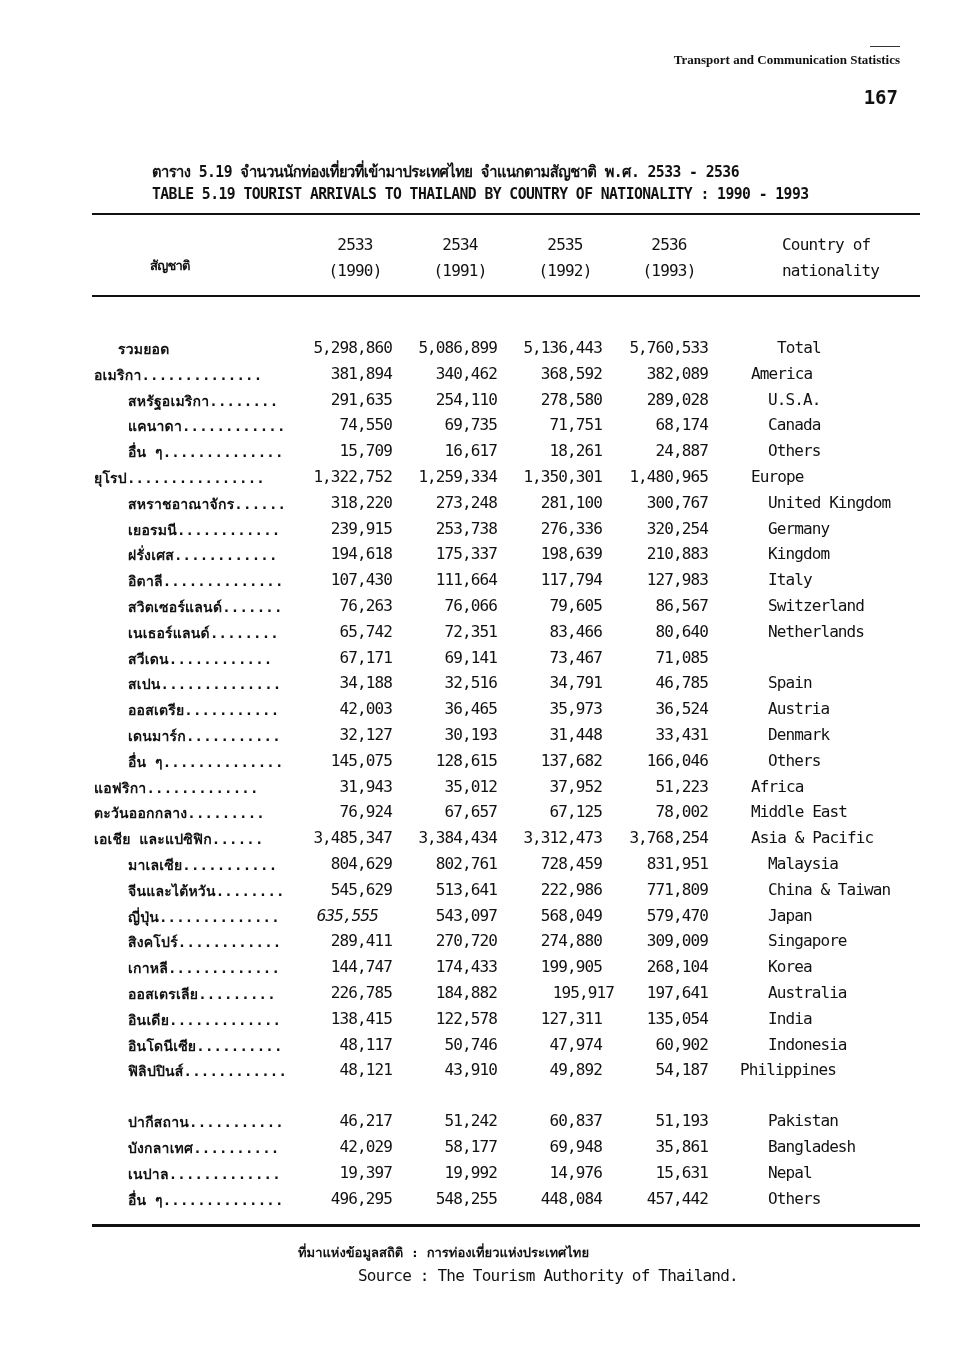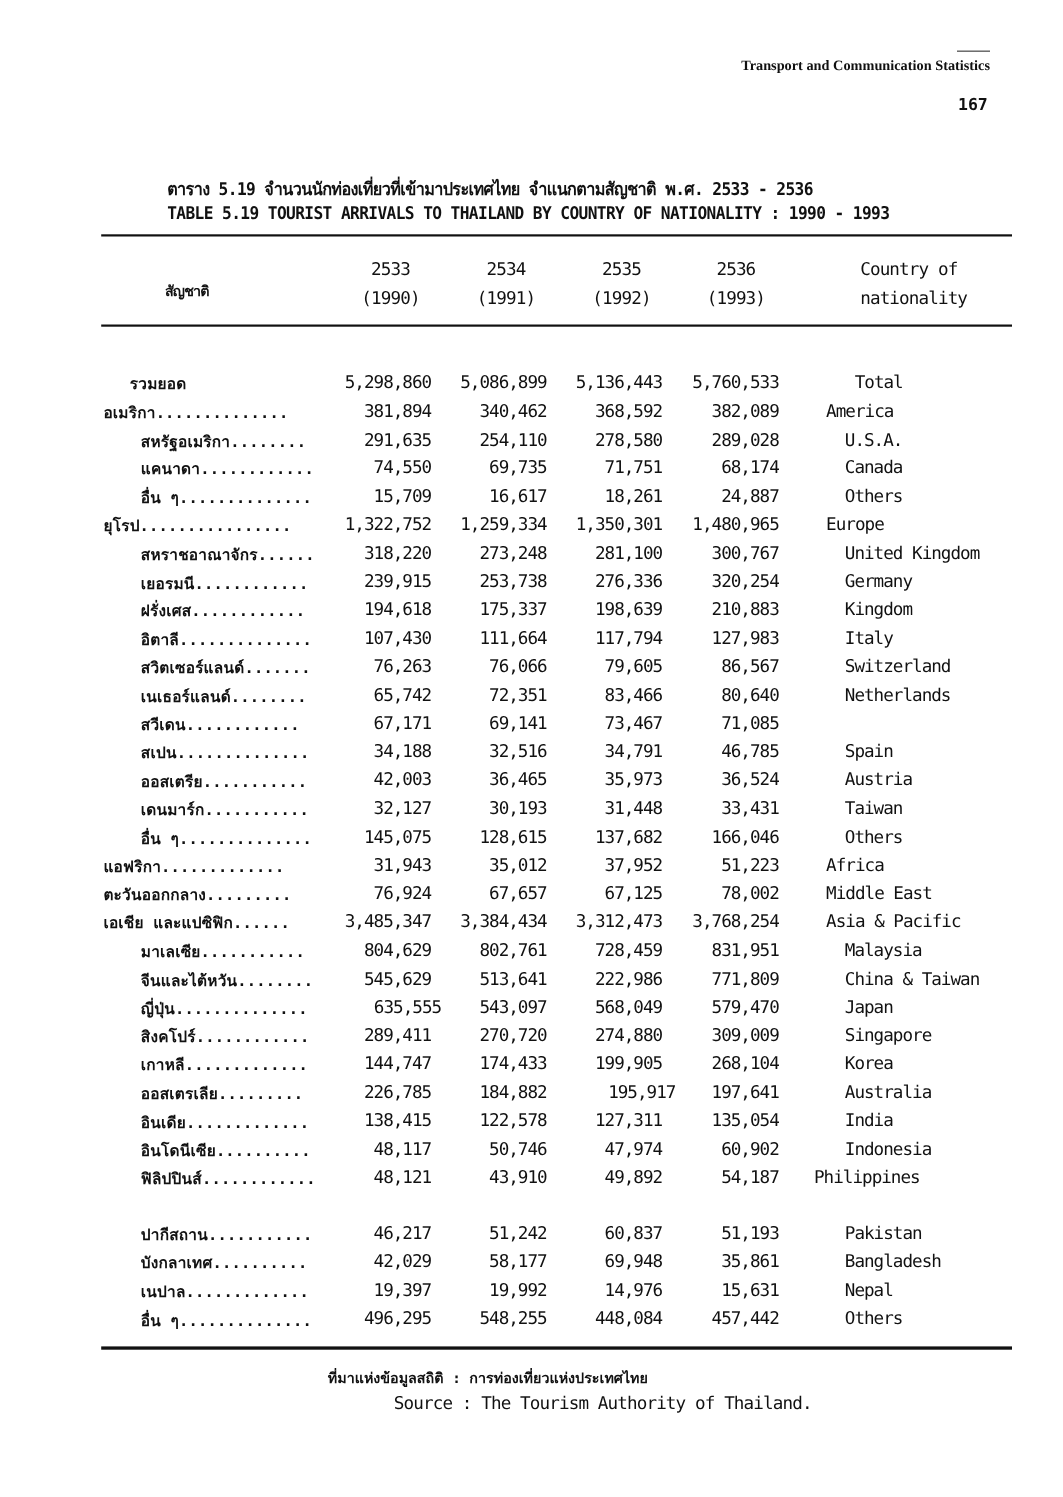--- a/index.html
+++ b/index.html
@@ -1,19 +1,19 @@
 <!DOCTYPE html>
 <html><head>
 <meta charset="utf-8">
 <style>
   html, body { margin: 0; padding: 0; background: #ffffff; }
   body { width: 966px; height: 1361px; position: relative; overflow: hidden; color: #111; }
   .runhead { position: absolute; right: 66px; top: 52px; font-family: "Liberation Serif", serif; font-weight: bold; font-size: 13px; }
   .runhead-dash { position: absolute; right: 66px; top: 46px; width: 30px; height: 1px; background: #333; }
-  .pageno { position: absolute; right: 68px; top: 86px; font-family: "DejaVu Sans Mono", monospace; font-weight: bold; font-size: 15px; text-align: right; }
+  .pageno { position: absolute; right: 68px; top: 86px; font-family: "DejaVu Sans Mono", monospace; font-weight: bold; font-size: 19px; text-align: right; }
   .title-th, .title-en { position: absolute; left: 152px; font-family: "DejaVu Sans Mono", monospace; font-size: 16px; font-weight: bold; letter-spacing: -0.6px; white-space: nowrap; transform: scaleX(0.92); transform-origin: left; }
   .title-th { top: 159px; }
   .title-en { top: 184px; }
   .rule { position: absolute; left: 92px; width: 828px; background: #111; }
   .rule-top { top: 213px; height: 2px; }
   .rule-head { top: 295px; height: 2px; }
   .rule-bottom { top: 1224px; height: 3px; }
   .hdr { position: absolute; font-family: "DejaVu Sans Mono", monospace; font-size: 16px; text-align: center; line-height: 26px; letter-spacing: -0.8px; }
   .hdr-thai { left: 150px; top: 253px; font-weight: bold; font-size: 13px; }
   .hdr-year { top: 232px; width: 90px; }
@@ -181,21 +181,21 @@
       <span class="num" style="left: 492px;">35,973</span>
       <span class="num" style="left: 598px;">36,524</span>
       <span class="en" style="left: 768px;">Austria</span>
     </div>
     <div class="row" style="top: 723px;">
       <span class="th" style="left: 128px;">เดนมาร์ก...........</span>
       <span class="num" style="left: 282px;">32,127</span>
       <span class="num" style="left: 387px;">30,193</span>
       <span class="num" style="left: 492px;">31,448</span>
       <span class="num" style="left: 598px;">33,431</span>
-      <span class="en" style="left: 768px;">Taiwan</span>
+      <span class="en" style="left: 768px;">Denmark</span>
     </div>
     <div class="row" style="top: 748.8px;">
       <span class="th" style="left: 128px;">อื่น ๆ..............</span>
       <span class="num" style="left: 282px;">145,075</span>
       <span class="num" style="left: 387px;">128,615</span>
       <span class="num" style="left: 492px;">137,682</span>
       <span class="num" style="left: 598px;">166,046</span>
       <span class="en" style="left: 768px;">Others</span>
     </div>
     <div class="row" style="top: 774.6px;">
@@ -233,21 +233,21 @@
     <div class="row" style="top: 877.8px;">
       <span class="th" style="left: 128px;">จีนและไต้หวัน........</span>
       <span class="num" style="left: 282px;">545,629</span>
       <span class="num" style="left: 387px;">513,641</span>
       <span class="num" style="left: 492px;">222,986</span>
       <span class="num" style="left: 598px;">771,809</span>
       <span class="en" style="left: 768px;">China &amp; Taiwan</span>
     </div>
     <div class="row" style="top: 903.6px;">
       <span class="th" style="left: 128px;">ญี่ปุ่น..............</span>
-      <span class="num" style="left: 291px;">635,555</span>
+      <span class="num" style="left: 268px; font-style: italic;">635,555</span>
       <span class="num" style="left: 387px;">543,097</span>
       <span class="num" style="left: 492px;">568,049</span>
       <span class="num" style="left: 598px;">579,470</span>
       <span class="en" style="left: 768px;">Japan</span>
     </div>
     <div class="row" style="top: 929.4px;">
       <span class="th" style="left: 128px;">สิงคโปร์............</span>
       <span class="num" style="left: 282px;">289,411</span>
       <span class="num" style="left: 387px;">270,720</span>
       <span class="num" style="left: 492px;">274,880</span>

